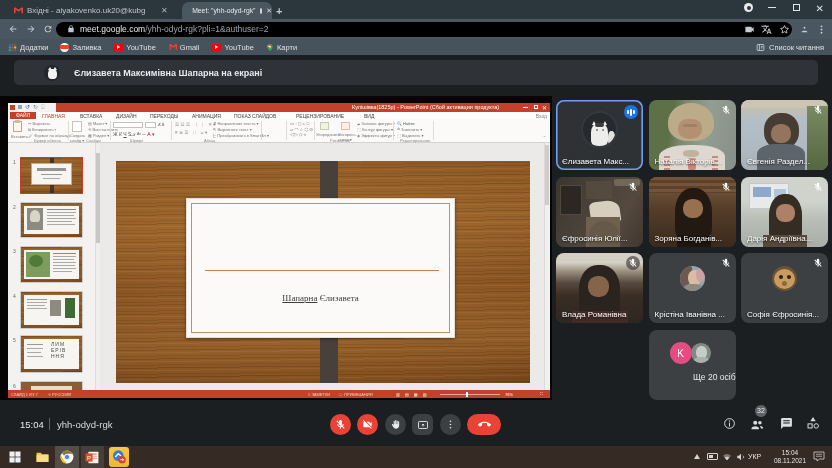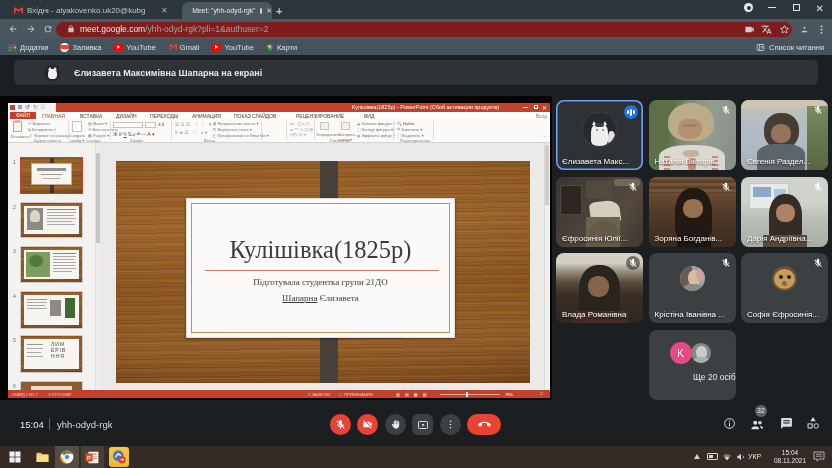--- a/index.html
+++ b/index.html
@@ -7,21 +7,21 @@
     font-family:"Liberation Sans", sans-serif; }
   .abs { position:absolute; }
   #root { position:relative; width:832px; height:468px; }
   
   #tabstrip { position:absolute; left:0; top:0; width:832px; height:19px; background:#2c363d; }
   .tab { position:absolute; top:2px; height:17px; font-size:8px; color:#bdc5cb; display:flex; align-items:center; }
   #tab1 { left:8px; width:172px; }
   #tab2 { left:182px; width:90px; background:#4b5760; border-radius:7px 7px 0 0; color:#e8eaed; }
   #winctl { position:absolute; right:0; top:0; height:19px; }
   #toolbar { position:absolute; left:0; top:19px; width:832px; height:20px; background:#4b5760; }
-  #omnibox { position:absolute; left:56px; top:2.5px; width:736px; height:15px; border-radius:8px; background:#7f1d1d;
+  #omnibox { position:absolute; left:56px; top:2.5px; width:736px; height:15px; border-radius:8px; background:#000000;
     display:flex; align-items:center; font-size:8.5px; color:#dadfe3; }
   #bookmarks { position:absolute; left:0; top:39px; width:832px; height:16px; background:#46525c;
     display:flex; align-items:center; font-size:7.5px; color:#dde1e4; }
   
   #page { position:absolute; left:0; top:55px; width:832px; height:390px; background:#1c1f22; }
   #banner { position:absolute; left:14px; top:5px; width:804px; height:25px; background:#2f3236; border-radius:5px;
     display:flex; align-items:center; color:#e8eaed; font-size:9px; font-weight:bold; }
   #stage { position:absolute; left:0; top:41px; width:552px; height:307px; background:#050505; }
   
   #tiles { position:absolute; left:556px; top:45px; width:272px; height:300px; }
@@ -305,23 +305,21 @@
 
           </div>
           <div class="abs" style="right:0;top:0;width:5px;height:247px;background:#f0eeec;border-left:0.7px solid #ddd"></div>
           <div class="abs" style="right:0.5px;top:10px;width:4px;height:90px;background:#c9c6c3"></div>
         </div>
         <div class="abs" id="canvas" style="left:92px;top:0;width:444px;height:247px;background:#eceae8">
           <div class="abs wood" style="left:16px;top:18px;width:414px;height:222px">
             <span class="abs" style="left:204px;top:0;width:18px;height:222px;background:#48403a"></span>
             <div class="abs" style="left:70px;top:37px;width:269px;height:140px;background:#fbfaf8;border:0.8px solid #e4ddd4;box-shadow:0 1px 3px rgba(0,0,0,.45)">
               <span class="abs" style="left:4px;top:4px;right:4px;bottom:4px;border:0.8px solid #bd9268"></span>
-              <span class="abs" style="left:0;right:0;top:37px;text-align:center;font-family:'Liberation Serif',serif;font-size:24.5px;color:#3d3c3a">Кулішівка(1825р)</span>
               <span class="abs" style="left:18px;top:71px;width:234px;height:1px;background:#c87f50"></span>
-              <span class="abs" style="left:0;right:0;top:78px;text-align:center;font-family:'Liberation Serif',serif;font-size:9px;color:#3d3c3a">Підготувала студентка групи 21ДО</span>
               <span class="abs" style="left:0;right:0;top:94px;text-align:center;font-family:'Liberation Serif',serif;font-size:9px;color:#3d3c3a"><u>Шапарна</u> Єлизавета</span>
             </div>
           </div>
         </div>
         <div class="abs" style="right:0;top:0;width:6px;height:247px;background:#f2f0ee;border-left:1px solid #dcdad8"></div>
         <div class="abs" style="right:1px;top:2px;width:4px;height:60px;background:#cfccc9"></div>
       </div>
 
       <div class="abs" style="left:0;top:287px;width:542px;height:8px;background:#c5402a;color:#f0cdc4;font-size:4px;white-space:nowrap">
         <span class="abs" style="left:3px;top:1.5px">СЛАЙД 1 ИЗ 7</span>

